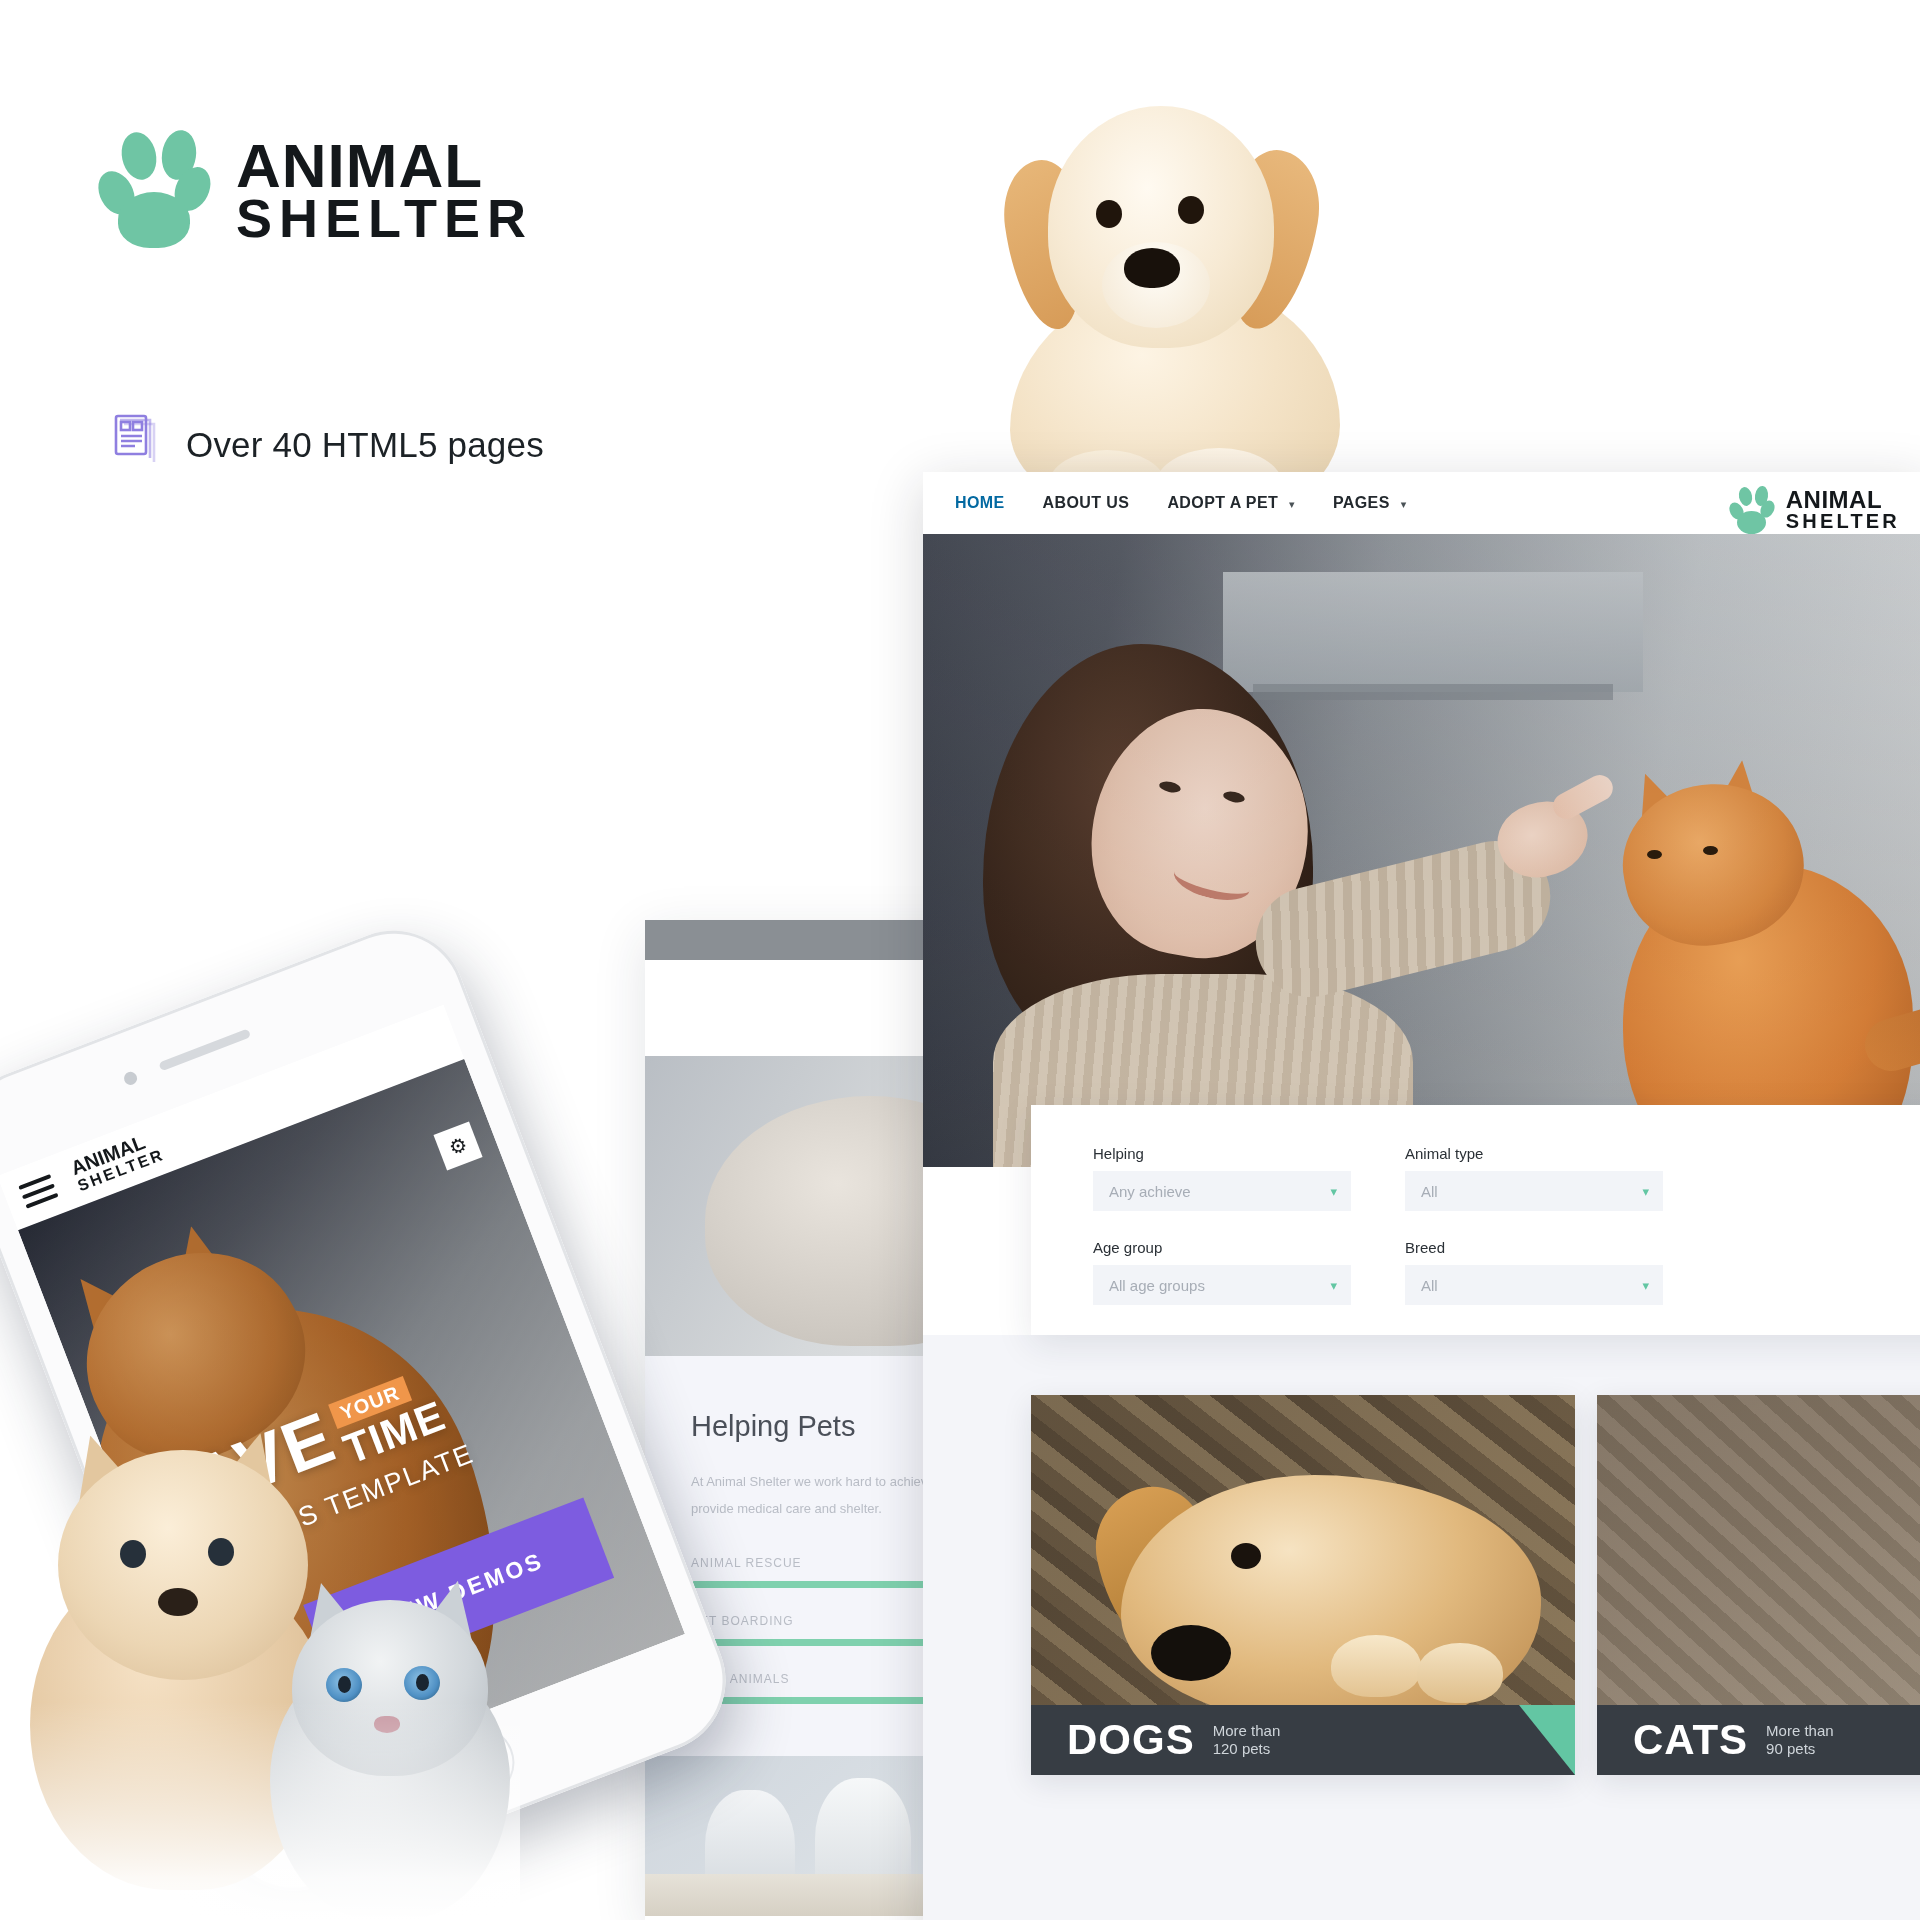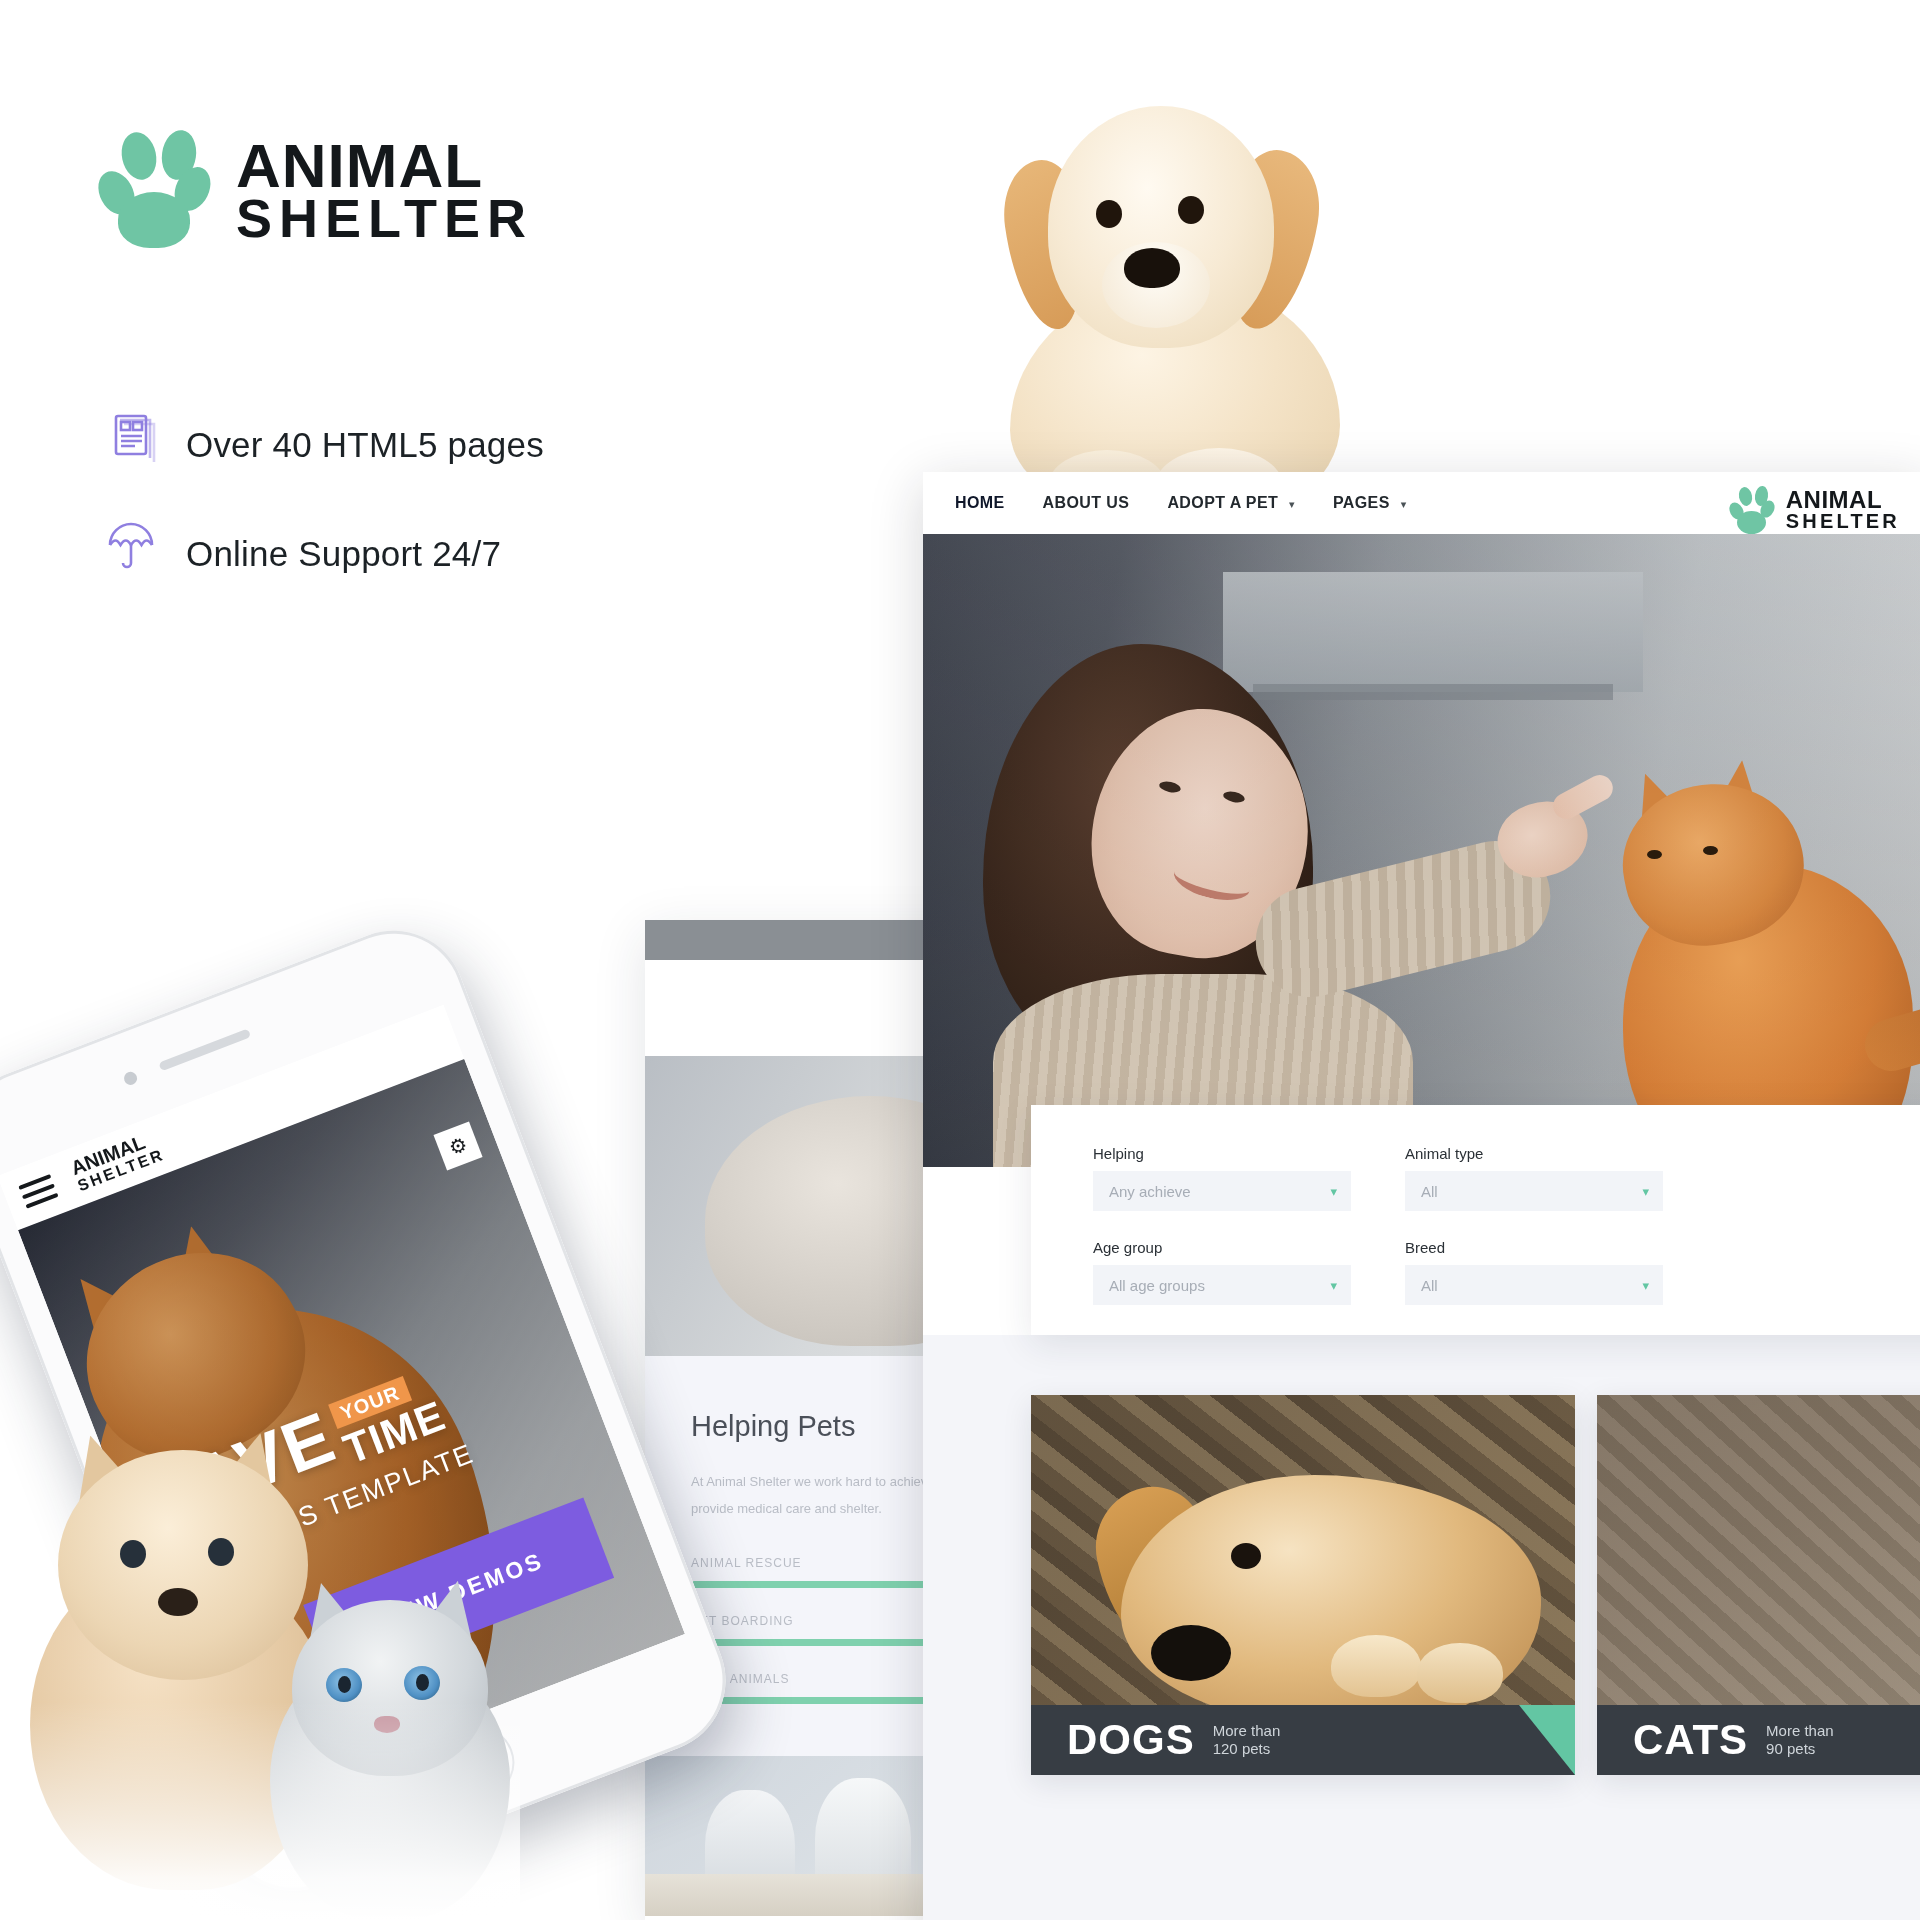--- a/index.html
+++ b/index.html
@@ -55,21 +55,21 @@
   .puppy-top .nose { position:absolute; left:134px; top:198px; width:56px; height:40px;
     background:#18110b; border-radius:50% 50% 46% 46%; }
 
   
   .site { position:absolute; left:923px; top:472px; width:1005px; height:1470px;
           background:#ffffff; box-shadow:0 12px 50px rgba(25,30,40,0.18); overflow:hidden; }
   .site-nav { position:relative; height:62px; background:#fff; display:flex; align-items:center;
               padding-left:32px; }
   .nav-links { display:flex; align-items:center; gap:38px; }
   .nav-link { font-size:16px; font-weight:700; letter-spacing:0.4px; color:#23292e; white-space:nowrap; }
-  .nav-link.active { color:#0f172a; }
+  .nav-link.active { color:#0369a1; }
   .nav-link .chev { display:inline-block; margin-left:6px; font-size:11px; color:#4a5257; font-weight:400; }
   .nav-brand { position:absolute; right:14px; top:8px; display:flex; align-items:center; gap:12px;
                background:#fff; padding:6px 14px 10px 14px; border-radius:0 0 90px 90px; }
   .nav-brand .paw-sm { width:44px; height:48px; position:relative; }
   .nav-brand .paw-sm i { position:absolute; background:#6fc5a4; border-radius:50%; }
   .paw-sm .t1 { width:13px; height:19px; left:9px;  top:1px;  transform:rotate(-12deg); }
   .paw-sm .t2 { width:13px; height:20px; left:25px; top:0;    transform:rotate(8deg); }
   .paw-sm .t3 { width:13px; height:18px; left:0;    top:16px; transform:rotate(-28deg); }
   .paw-sm .t4 { width:13px; height:18px; left:31px; top:14px; transform:rotate(26deg); }
   .paw-sm .pad { width:29px; height:23px; left:7px; top:25px; border-radius:50% 50% 44% 44%; }
@@ -321,30 +321,20 @@
           <path d="M24 20 h30 v38" opacity=".35"></path>
           <rect x="21" y="18" width="9" height="8"></rect>
           <rect x="33" y="18" width="9" height="8"></rect>
           <path d="M21 32h21M21 37h21M21 42h14"></path>
         </svg>
       </div>
       <div class="flabel">Over 40 HTML5 pages</div>
     </div>
 
 
-    <div class="feature">
-      <div class="ficon">
-        <svg width="62" height="62" viewBox="0 0 62 62" fill="none" stroke="#8f7fe0" stroke-width="2.6">
-          <path d="M10 32a21 21 0 0142 0"></path>
-          <path d="M10 32c4-6 7-6 10.5 0C24 26 27.5 26 31 32c3.5-6 7-6 10.5 0C45 26 48 26 52 32"></path>
-          <path d="M31 32v18a4 4 0 01-8 0"></path>
-        </svg>
-      </div>
-      <div class="flabel">Online Support 24/7</div>
-    </div>
 
   </div>
 
   <div class="puppy-top">
     <div class="body"></div>
       <div class="paw1"></div>
       <div class="paw2"></div>
     <div class="ear-l"></div>
       <div class="ear-r"></div>
     <div class="head"></div>

